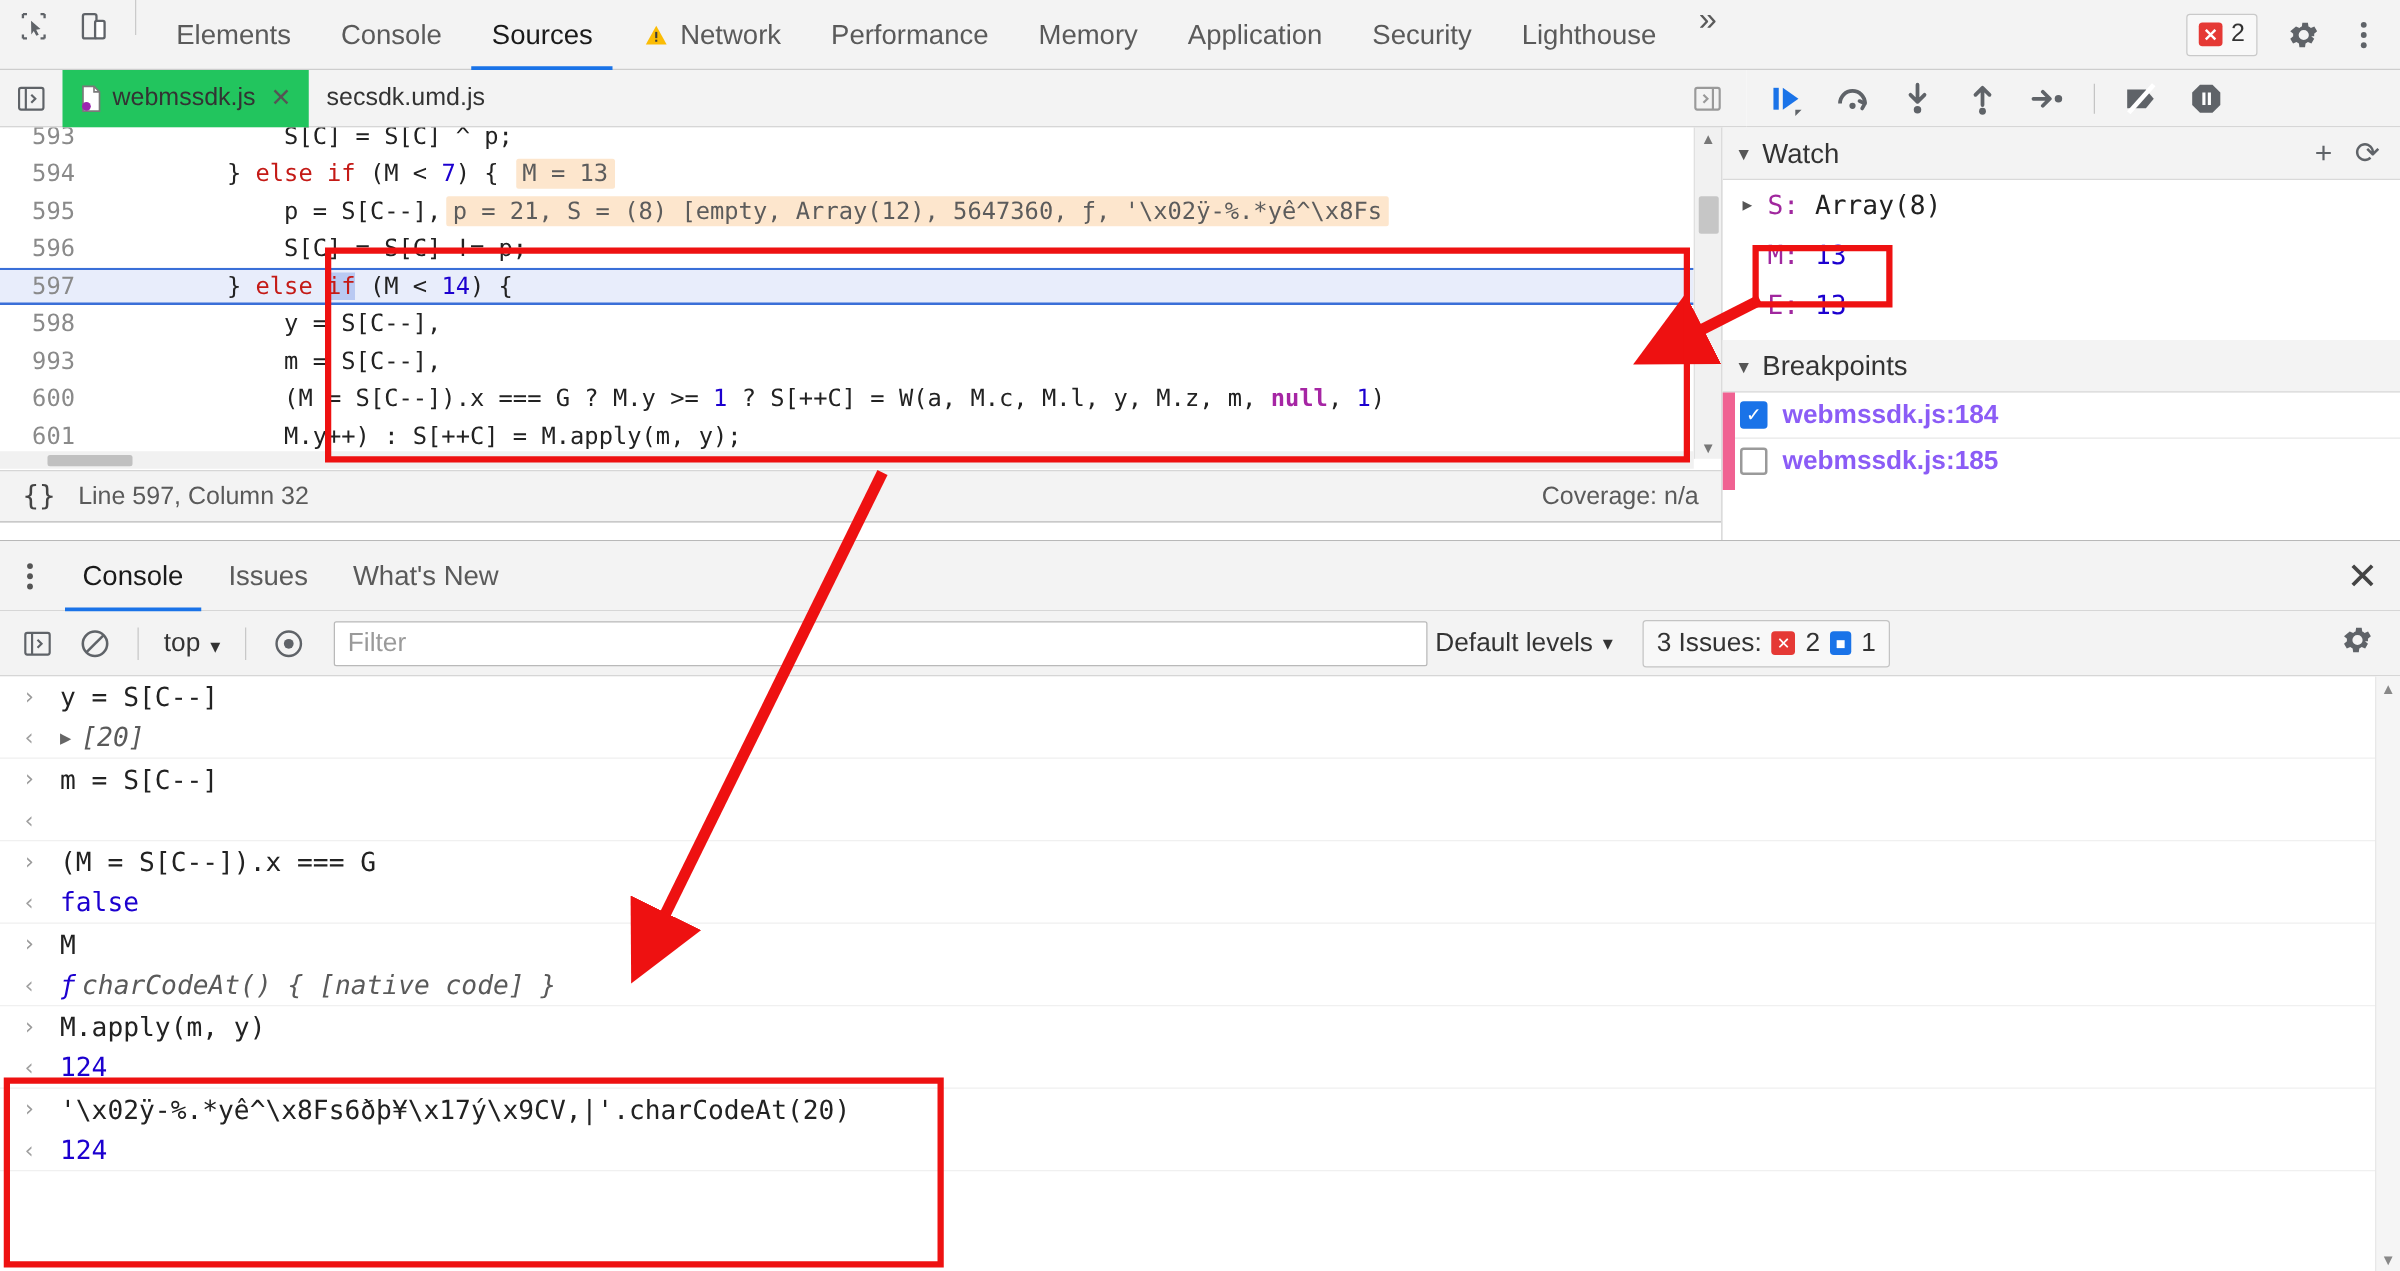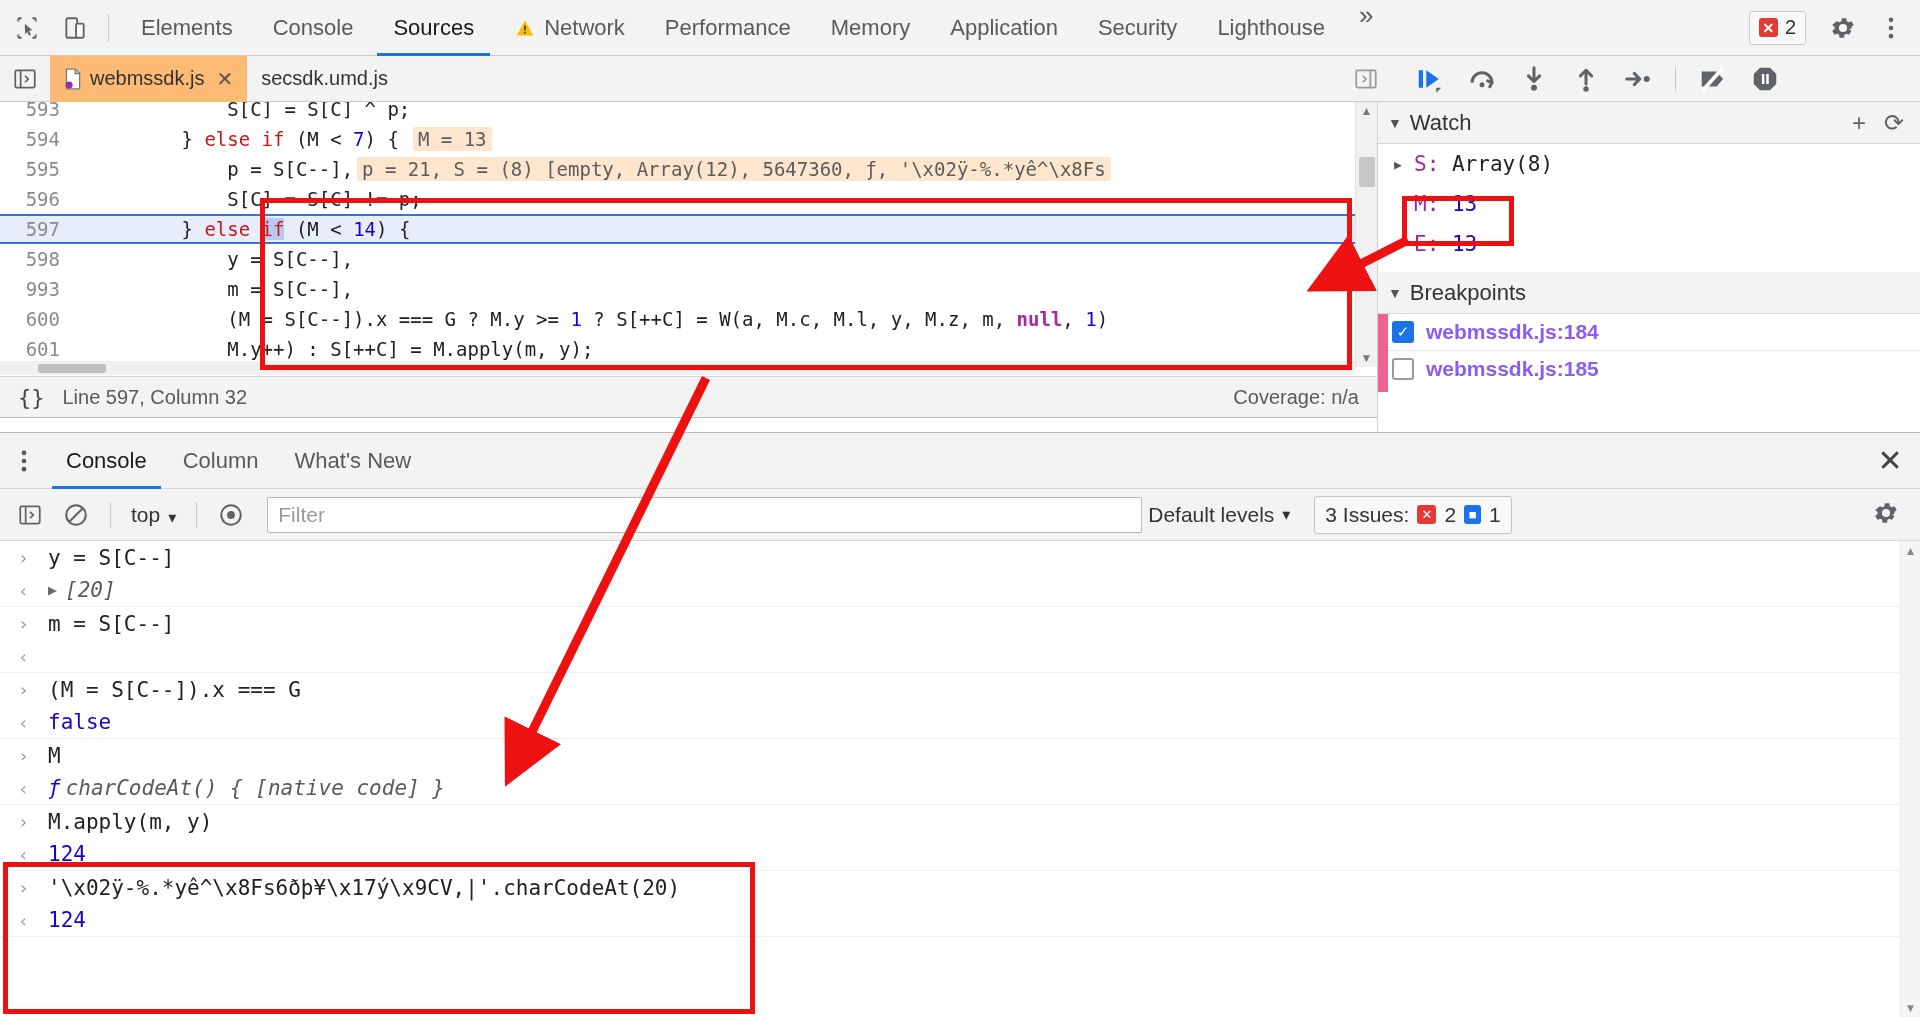--- a/index.html
+++ b/index.html
@@ -11,21 +11,21 @@
     font-family: "Liberation Sans", sans-serif;
     -webkit-font-smoothing: antialiased;
   }
   #app { position: relative; width: 1920px; height: 1017px; }
 
   
   .main-toolbar {
     position: absolute; top: 0; left: 0; width: 1920px; height: 56px;
     background: #f3f3f3;
     border-bottom: 1px solid #cdcdcd;
-    display: flex; align-items: center;
+    display: flex; 
   }
   .tb-icon-btn {
     width: 42px; height: 42px; margin-left: 6px;
     display: flex; align-items: center; justify-content: center;
     cursor: pointer; border-radius: 2px;
   }
   .tb-sep { width: 1px; height: 28px; background: #cacaca; margin: 0 12px; }
   .panel-tabs { display: flex; align-items: stretch; height: 56px; }
   .panel-tab {
     display: flex; align-items: center; gap: 8px;
@@ -61,21 +61,21 @@
   }
   .nav-toggle {
     width: 34px; height: 34px; margin: 0 8px;
     display: flex; align-items: center; justify-content: center; cursor: pointer;
   }
   .file-tab {
     display: flex; align-items: center; gap: 8px;
     height: 46px; padding: 0 14px; font-size: 20px; color: #333;
     cursor: pointer; position: relative; white-space: nowrap;
   }
-  .file-tab.active { background: #fdba74; }
+  .file-tab.active { background: #22c55e; }
   .file-tab .close-x { font-size: 20px; color: #555; margin-left: 4px; }
   .tabbar-right { margin-left: auto; display: flex; align-items: center; padding-right: 6px; }
 
   
   .dbg-toolbar {
     position: absolute; top: 56px; left: 1397px; width: 523px; height: 46px;
     background: #f3f3f3; border-bottom: 1px solid #cdcdcd;
     display: flex; align-items: center; padding-left: 18px; gap: 22px;
   }
   .dbg-btn { width: 30px; height: 30px; display:flex; align-items:center; justify-content:center; cursor:pointer;}
@@ -491,21 +491,21 @@
         <svg width="8" height="28" viewBox="0 0 6 24" fill="#555">
           <circle cx="3" cy="5" r="2"></circle>
             <circle cx="3" cy="12" r="2"></circle>
             <circle cx="3" cy="19" r="2"></circle>
         </svg>
       </div>
       <div class="drawer-tab selected">
         <span>Console</span>
       </div>
       <div class="drawer-tab">
-        <span>Column</span>
+        <span>Issues</span>
       </div>
       <div class="drawer-tab">
         <span>What's New</span>
       </div>
       <div class="drawer-close">✕</div>
     </div>
 
     <div class="console-toolbar">
       <div class="ct-btn">
         <svg width="26" height="26" viewBox="0 0 24 24" fill="none" stroke="#5f6368" stroke-width="1.6">

